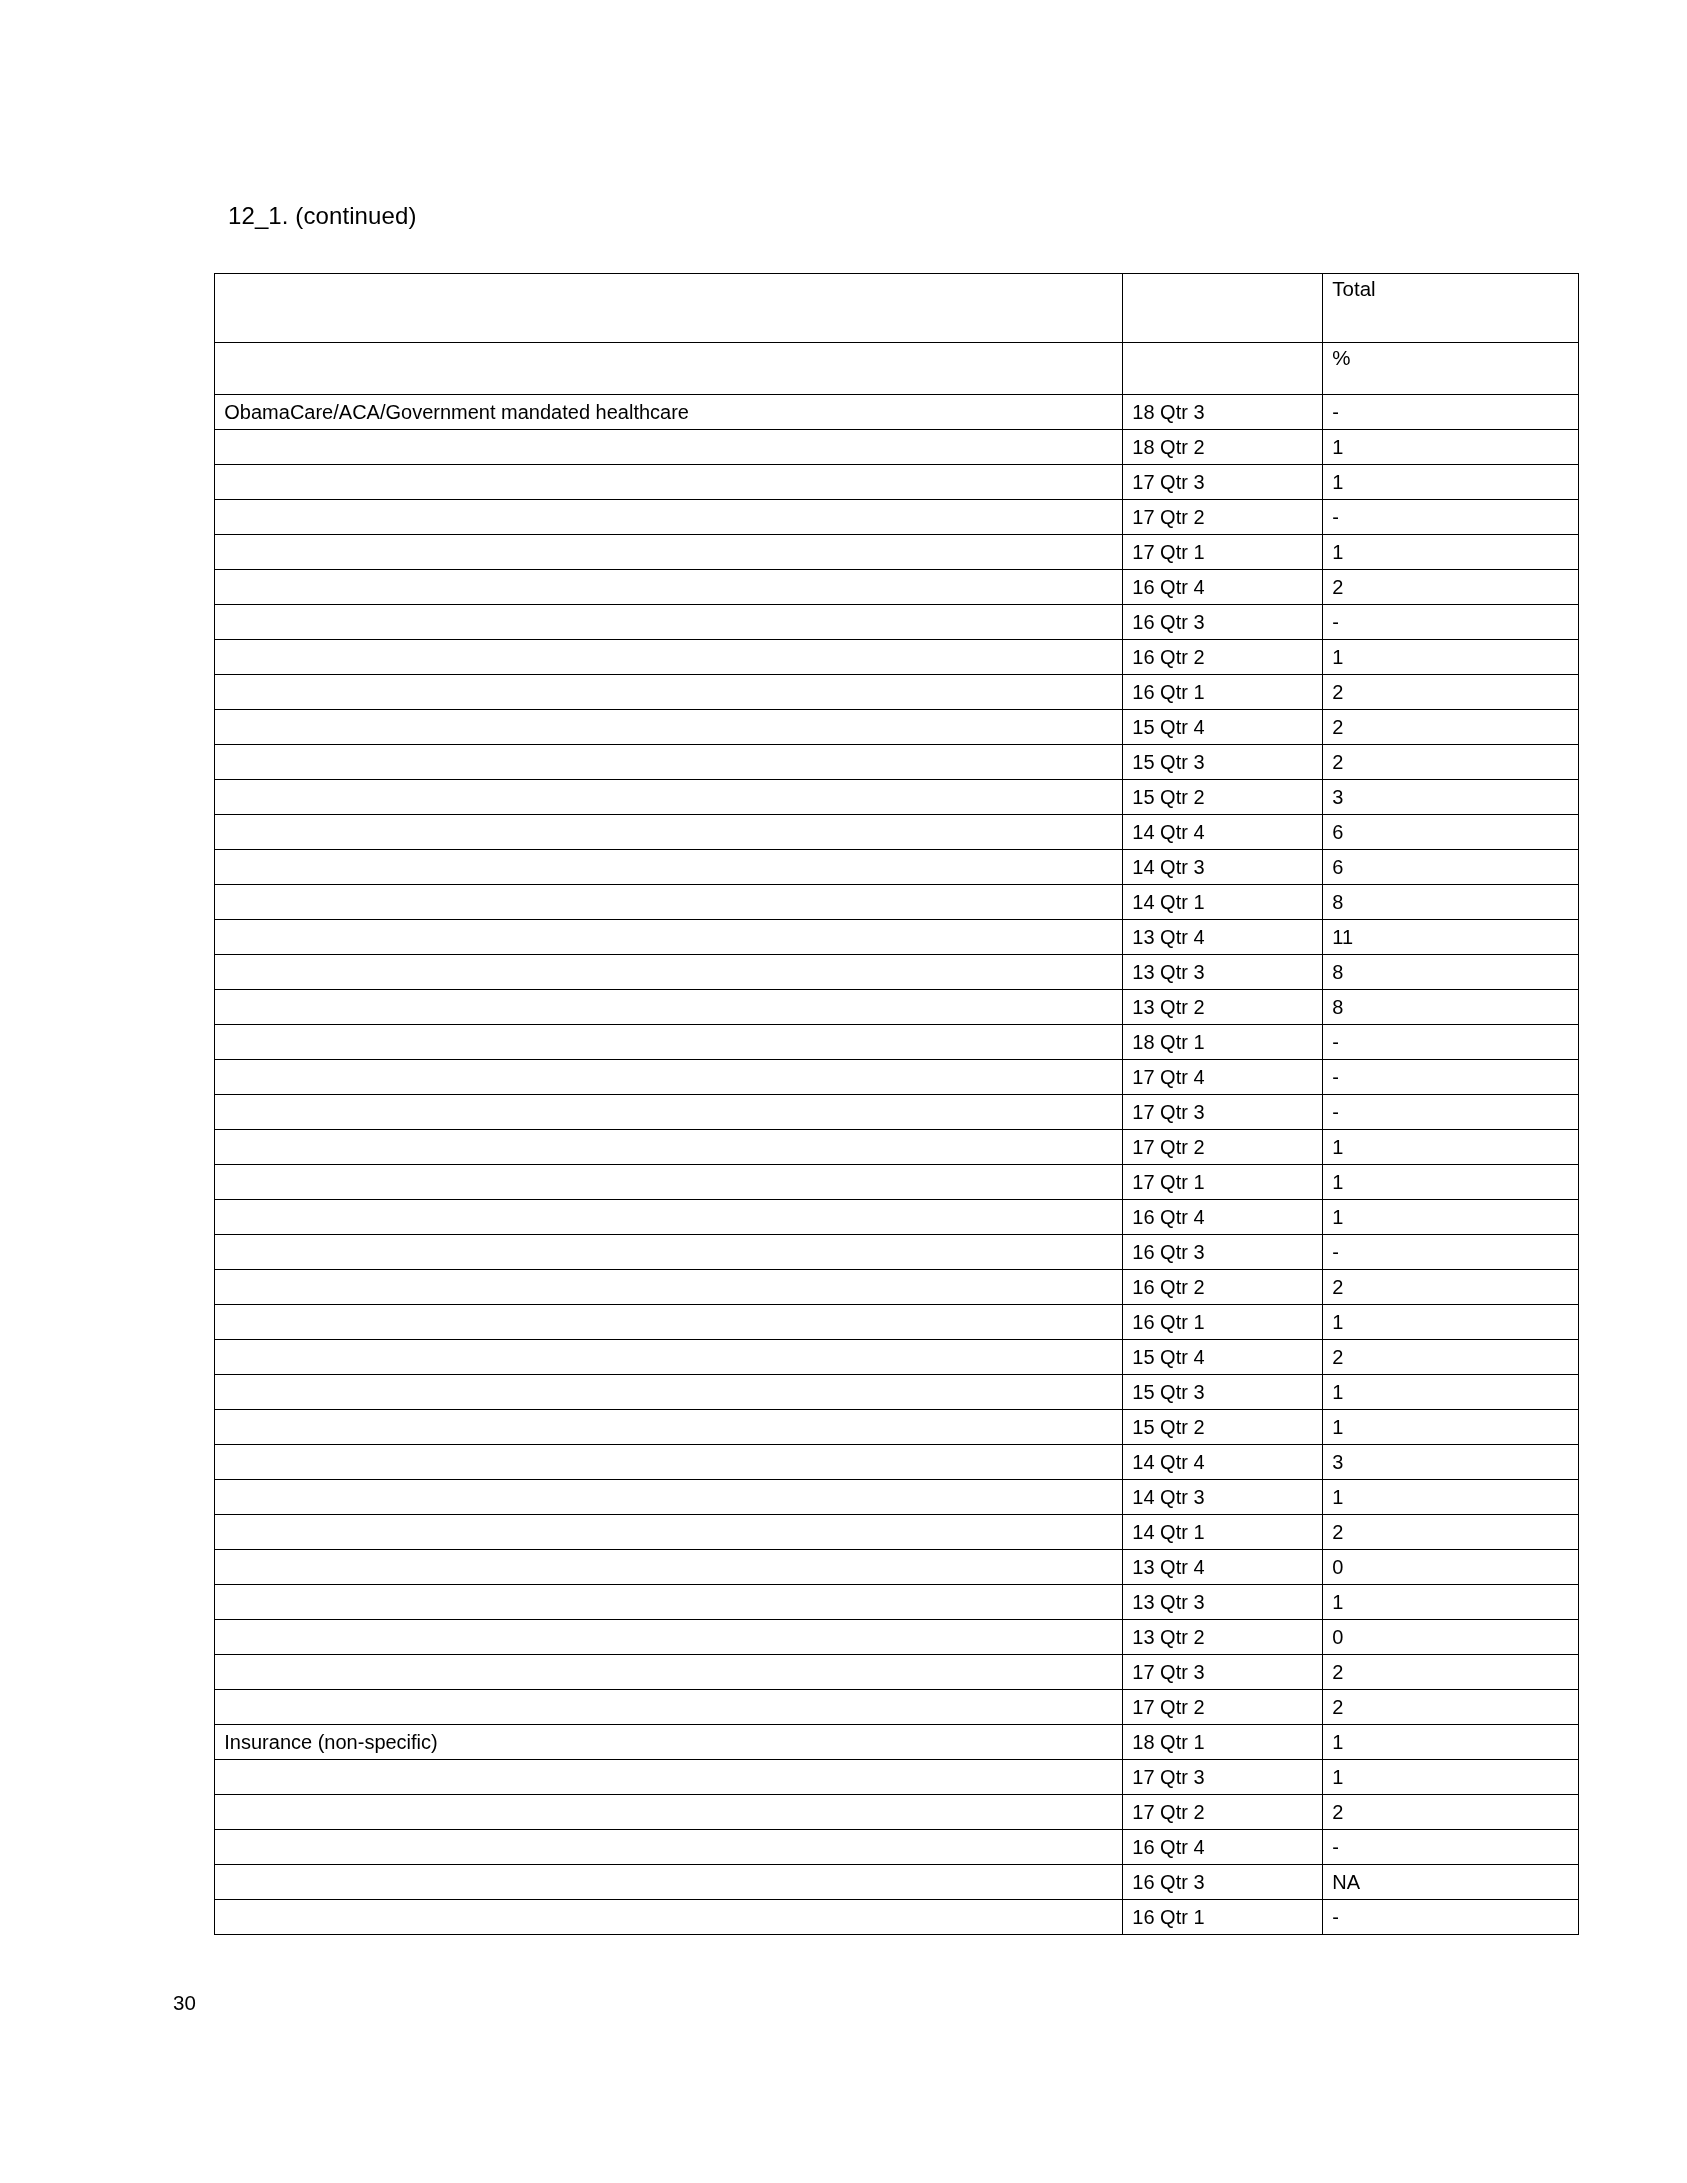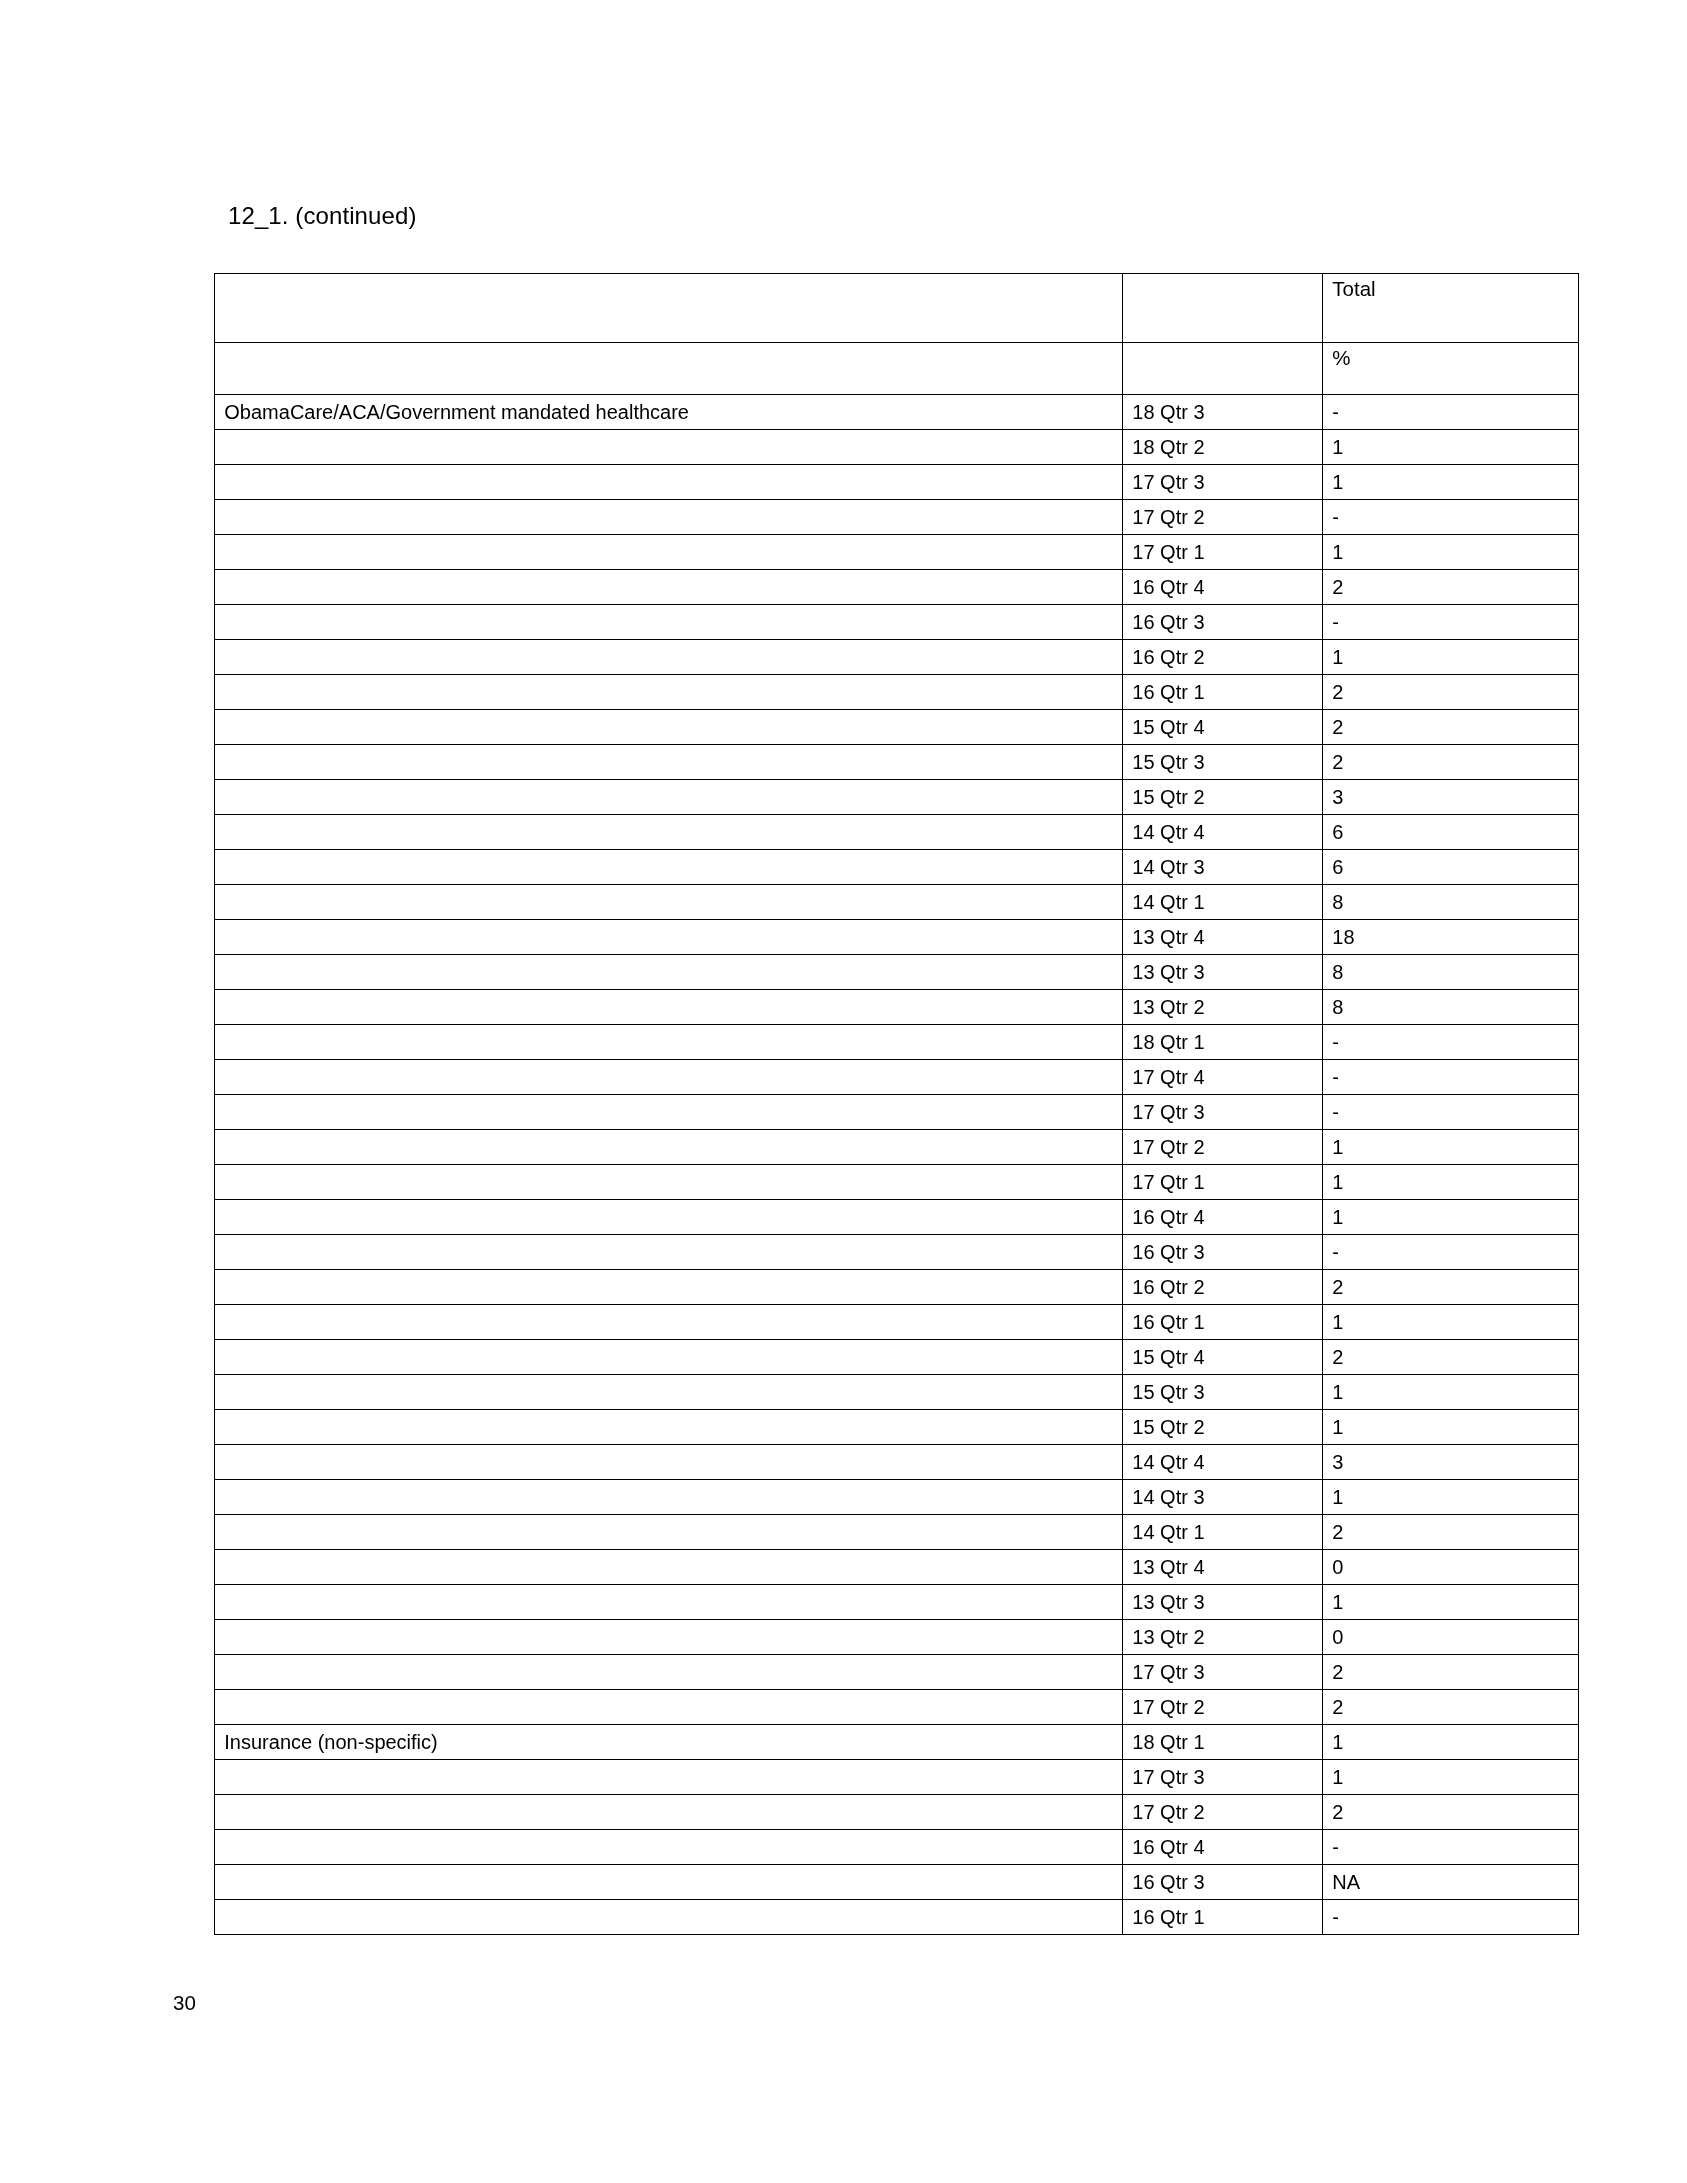--- a/index.html
+++ b/index.html
@@ -179,21 +179,21 @@
           <td>6</td>
         </tr>
         <tr>
           <td></td>
           <td>14 Qtr 1</td>
           <td>8</td>
         </tr>
         <tr>
           <td></td>
           <td>13 Qtr 4</td>
-          <td>18</td>
+          <td>11</td>
         </tr>
         <tr>
           <td></td>
           <td>13 Qtr 3</td>
           <td>8</td>
         </tr>
         <tr>
           <td></td>
           <td>13 Qtr 2</td>
           <td>8</td>

